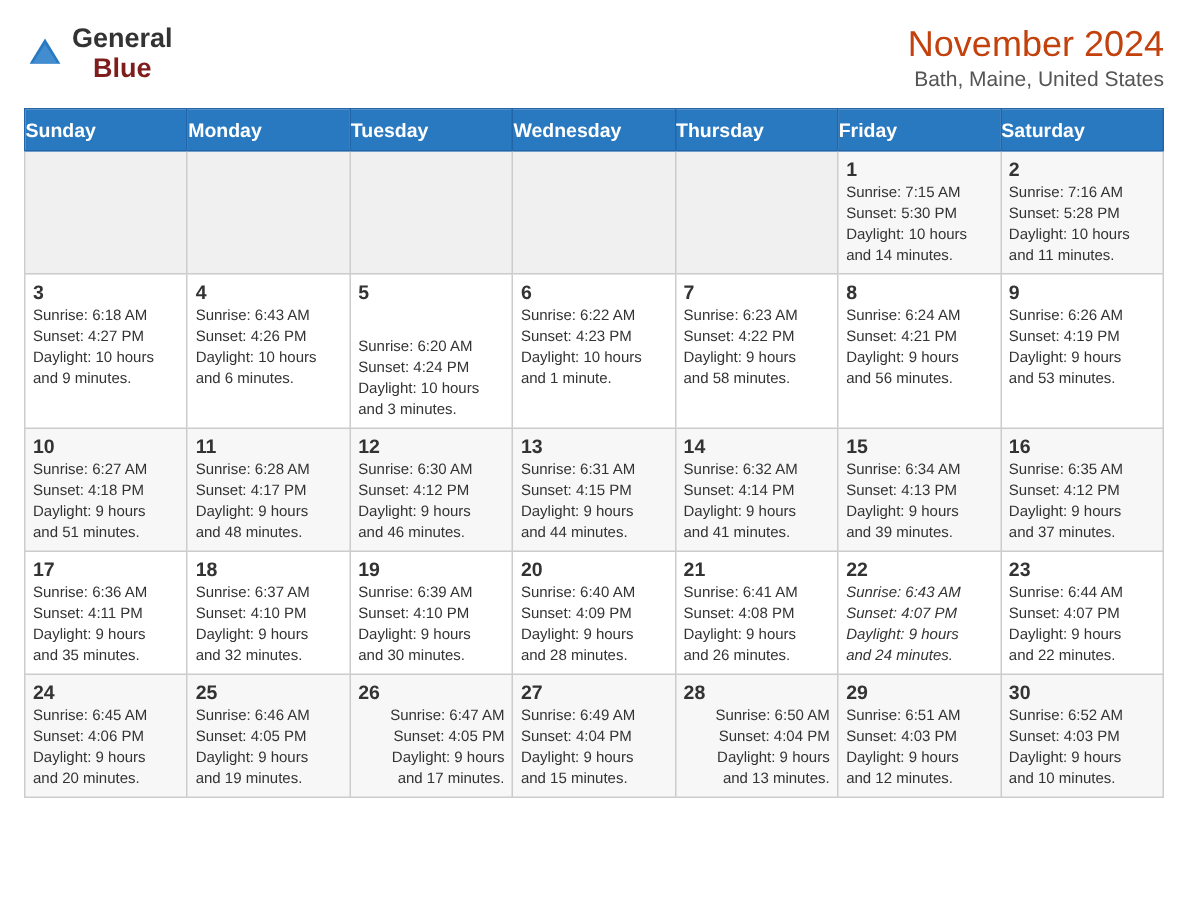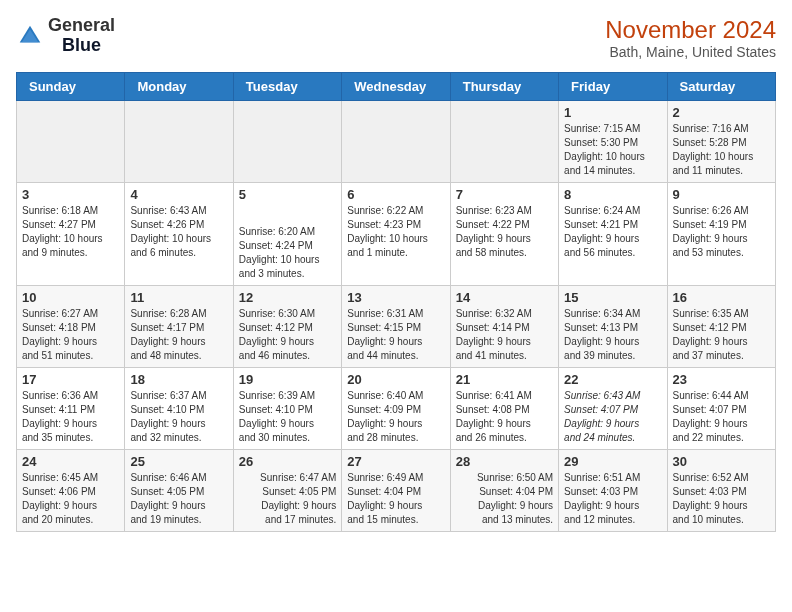--- a/index.html
+++ b/index.html
@@ -21,21 +21,21 @@
       align-items: center;
       gap: 4px;
     }
     .logo-text {
       font-size: 18px;
       font-weight: bold;
       line-height: 1.1;
       text-align: center;
     }
     .logo-general { color: #333; }
-    .logo-blue { color: #0f172a; }
+    .logo-blue { color: #7f1d1d; }
     .logo-icon {
       width: 28px;
       height: 28px;
     }
     .title-block {
       text-align: right;
     }
     .month-title {
       font-size: 24px;
       font-weight: 300;
@@ -48,21 +48,21 @@
     .calendar {
       width: 100%;
       border-collapse: collapse;
       border: 1px solid #ccc;
     }
     .calendar th {
       background: #2979c0;
       color: #fff;
       font-size: 13px;
       font-weight: bold;
-      padding: 6px 12px;
+      padding: 6px 0;
       text-align: left;
       border: 1px solid #2265a8;
     }
     .calendar td {
       vertical-align: top;
       border: 1px solid #ccc;
       padding: 4px 5px;
       font-size: 10.5px;
       color: #333;
       width: 14.28%;

